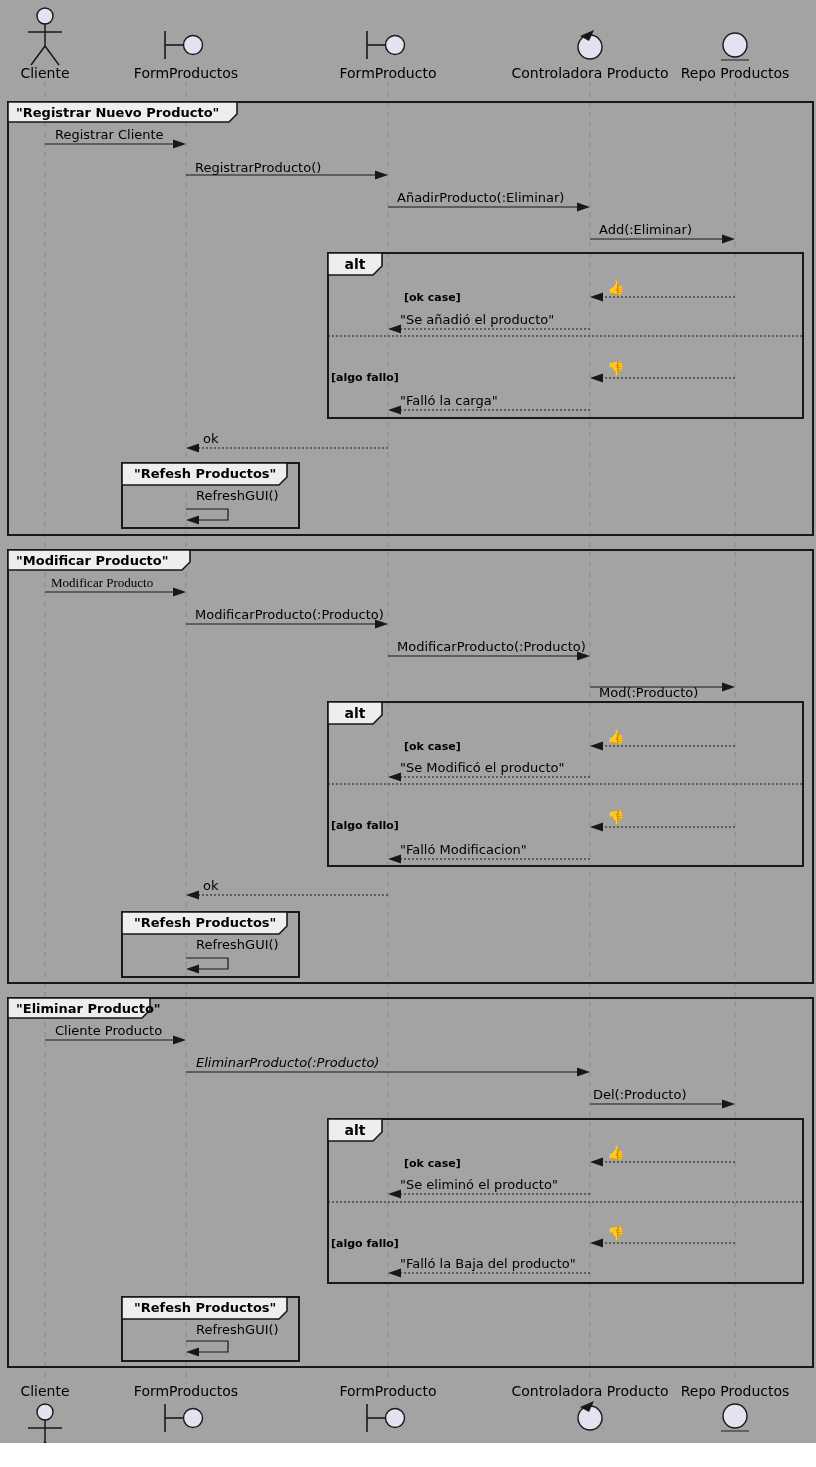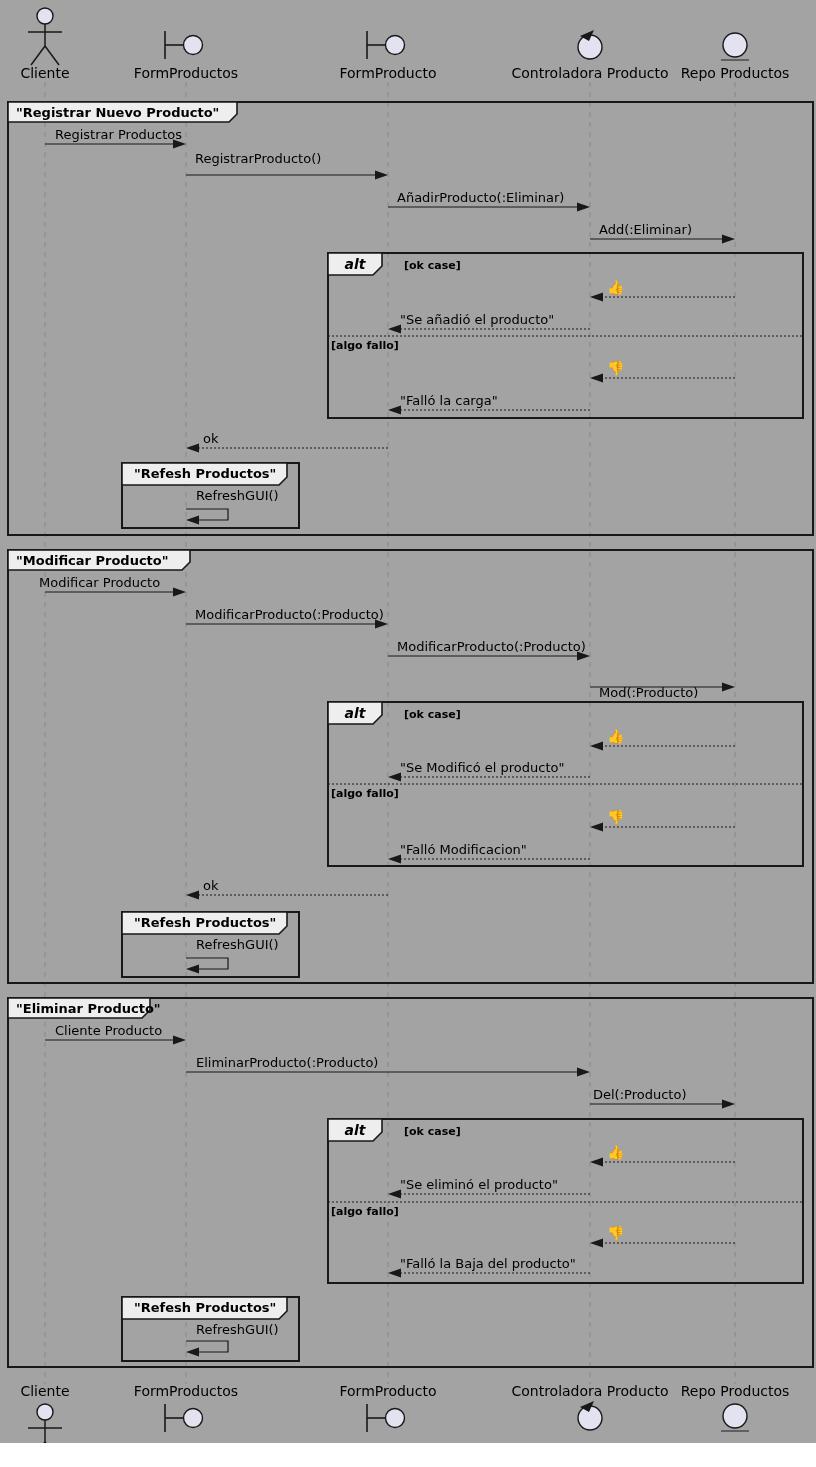--- a/index.html
+++ b/index.html
@@ -1,23 +1,23 @@
 <!DOCTYPE html>
 <html><head>
 <meta charset="utf-8">
 <style>
   html,body{margin:0;padding:0;background:#fff;}
   .stage{position:relative;width:816px;height:1443px;background:#a3a3a3;
          font-family:"DejaVu Sans",sans-serif;color:#000;overflow:hidden;}
   .stage svg{position:absolute;left:0;top:0;}
   .t{position:absolute;font-size:13px;line-height:16px;white-space:nowrap;}
   .b{font-weight:bold;}
-  .sm{position:absolute;font-size:11px;font-weight:bold;line-height:13px;white-space:nowrap;}
+  .sm{position:absolute;font-size:11px;font-weight:bold;line-height:13px;white-space:nowrap;margin-top:32px;}
   .em{position:absolute;font-size:14px;line-height:16px;white-space:nowrap;}
-  .alt-l{position:absolute;width:54px;text-align:center;font-size:14px;font-weight:bold;line-height:16px;font-style:italic;}
+  .alt-l{position:absolute;width:54px;text-align:center;font-size:14px;font-weight:bold;line-height:16px;}
   .plabel{position:absolute;font-size:14px;line-height:15px;white-space:nowrap;transform:translateX(-50%);}
   .frame{fill:none;stroke:#181818;stroke-width:2;}
   .tab{fill:#EEEEEE;stroke:#181818;stroke-width:1.6;}
   .divd{stroke:#181818;stroke-width:1;stroke-dasharray:2,2;fill:none;}
 </style>
 </head>
 <body>
 
 <div class="stage">
 
@@ -210,54 +210,54 @@
   <use href="#sym-entity" transform="translate(723,1404)"></use>
 </svg>
 
 <div class="plabel" style="left:45px;top:66px;">Cliente</div>
 <div class="plabel" style="left:186px;top:66px;">FormProductos</div>
 <div class="plabel" style="left:388px;top:66px;">FormProducto</div>
 <div class="plabel" style="left:590px;top:66px;">Controladora Producto</div>
 <div class="plabel" style="left:735px;top:66px;">Repo Productos</div>
 
 <div class="t b" style="left:16px;top:105px;">"Registrar Nuevo Producto"</div>
-<div class="t" style="left:55px;top:127px;">Registrar Productos</div>
-<div class="t" style="left:195px;top:151px;">RegistrarProducto()</div>
+<div class="t" style="left:55px;top:127px;">Registrar Cliente</div>
+<div class="t" style="left:195px;top:160px;">RegistrarProducto()</div>
 <div class="t" style="left:397px;top:190px;">AñadirProducto(:Eliminar)</div>
 <div class="t" style="left:599px;top:222px;">Add(:Eliminar)</div>
 <div class="alt-l" style="left:328px;top:256px;">alt</div>
 <div class="sm" style="left:404px;top:259px;">[ok case]</div>
 <div class="em" style="left:607px;top:279px;">👍</div>
 <div class="t" style="left:400px;top:312px;">"Se añadió el producto"</div>
 <div class="sm" style="left:331px;top:339px;">[algo fallo]</div>
 <div class="em" style="left:607px;top:360px;">👎</div>
 <div class="t" style="left:400px;top:393px;">"Falló la carga"</div>
 <div class="t" style="left:203px;top:431px;">ok</div>
 <div class="t b" style="left:134px;top:466px;">"Refesh Productos"</div>
 <div class="t" style="left:196px;top:488px;">RefreshGUI()</div>
 
 <div class="t b" style="left:16px;top:553px;">"Modificar Producto"</div>
-<div class="t" style="left:39px;top:575px;">Modificar Producto</div>
+<div class="t" style="left:51px;top:575px;font-family:Liberation Serif, serif;">Modificar Producto</div>
 <div class="t" style="left:195px;top:607px;">ModificarProducto(:Producto)</div>
 <div class="t" style="left:397px;top:639px;">ModificarProducto(:Producto)</div>
 <div class="t" style="left:599px;top:670px;margin-top:15px;">Mod(:Producto)</div>
 <div class="alt-l" style="left:328px;top:705px;">alt</div>
 <div class="sm" style="left:404px;top:708px;">[ok case]</div>
 <div class="em" style="left:607px;top:728px;">👍</div>
 <div class="t" style="left:400px;top:760px;">"Se Modificó el producto"</div>
 <div class="sm" style="left:331px;top:787px;">[algo fallo]</div>
 <div class="em" style="left:607px;top:809px;">👎</div>
 <div class="t" style="left:400px;top:842px;">"Falló Modificacion"</div>
 <div class="t" style="left:203px;top:878px;">ok</div>
 <div class="t b" style="left:134px;top:915px;">"Refesh Productos"</div>
 <div class="t" style="left:196px;top:937px;">RefreshGUI()</div>
 
 <div class="t b" style="left:16px;top:1001px;">"Eliminar Producto"</div>
 <div class="t" style="left:55px;top:1023px;">Cliente Producto</div>
-<div class="t" style="left:196px;top:1055px;">EliminarProducto(:Producto)</div>
+<div class="t" style="left:196px;top:1055px;font-style:italic;">EliminarProducto(:Producto)</div>
 <div class="t" style="left:593px;top:1087px;">Del(:Producto)</div>
 <div class="alt-l" style="left:328px;top:1122px;">alt</div>
 <div class="sm" style="left:404px;top:1125px;">[ok case]</div>
 <div class="em" style="left:607px;top:1144px;">👍</div>
 <div class="t" style="left:400px;top:1177px;">"Se eliminó el producto"</div>
 <div class="sm" style="left:331px;top:1205px;">[algo fallo]</div>
 <div class="em" style="left:607px;top:1225px;">👎</div>
 <div class="t" style="left:400px;top:1256px;">"Falló la Baja del producto"</div>
 <div class="t b" style="left:134px;top:1300px;">"Refesh Productos"</div>
 <div class="t" style="left:196px;top:1322px;">RefreshGUI()</div>

